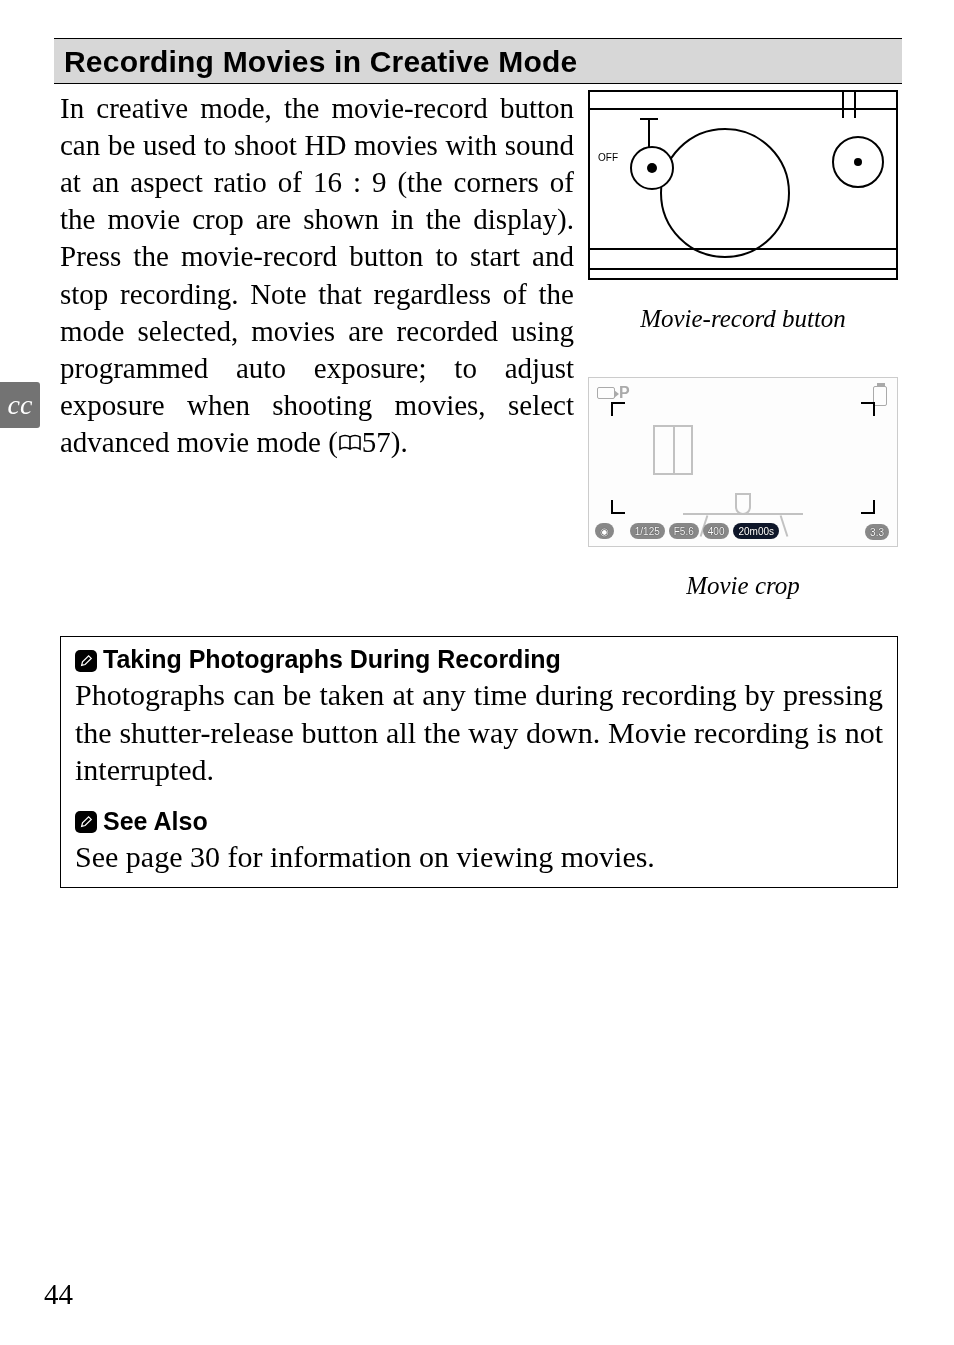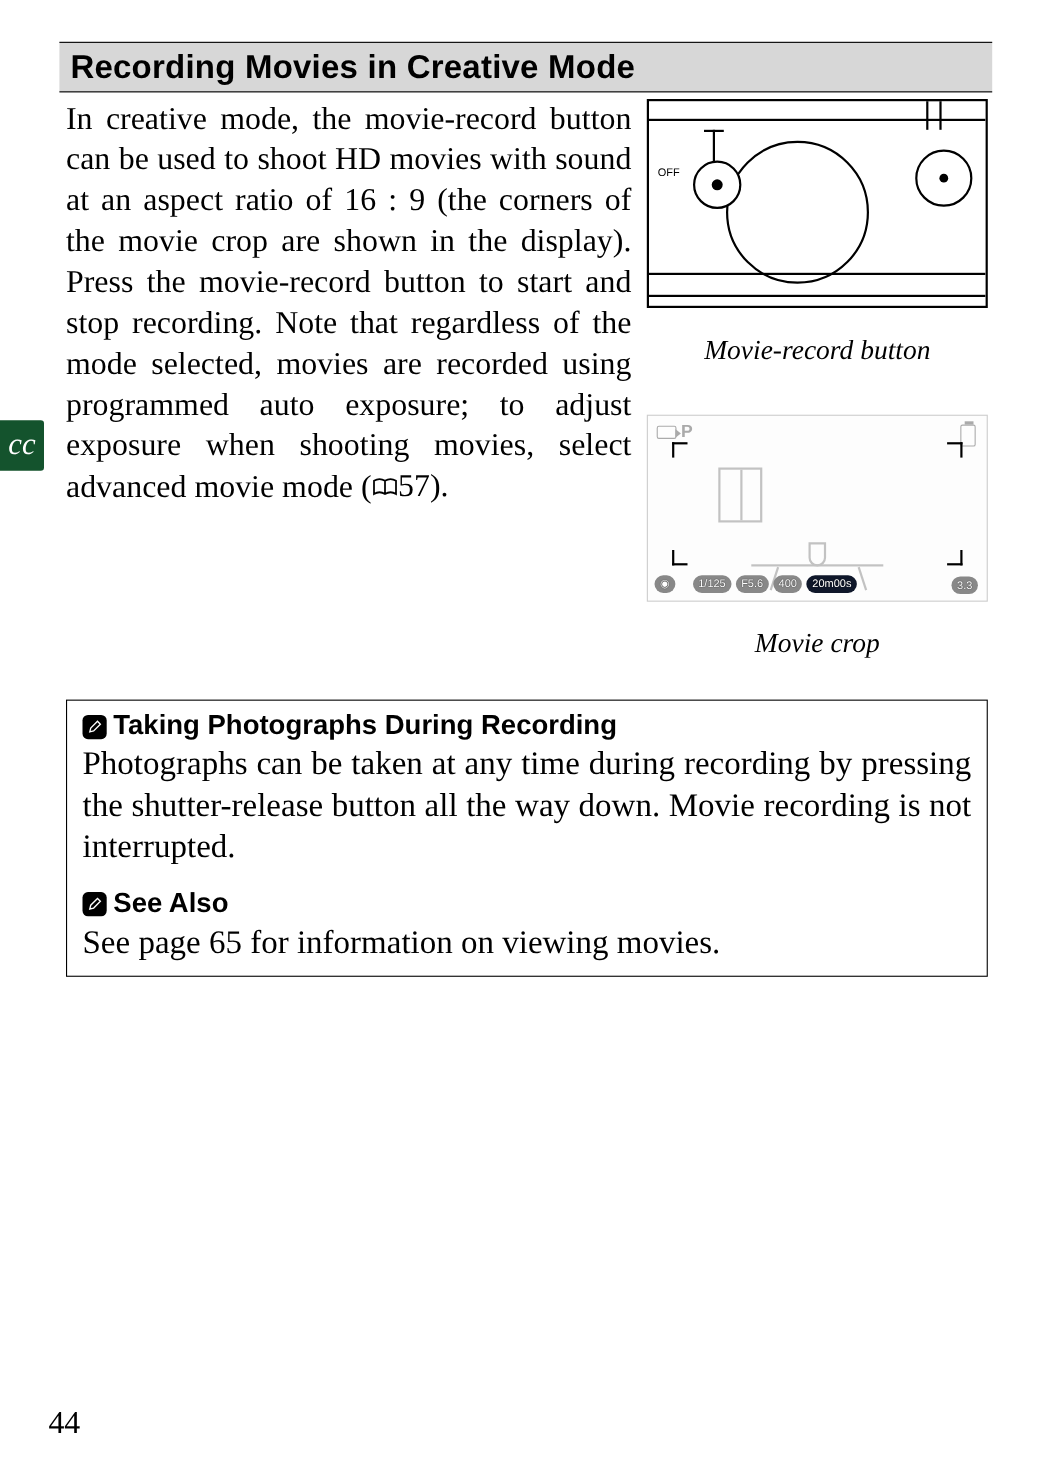--- a/index.html
+++ b/index.html
@@ -1,18 +1,18 @@
 <!DOCTYPE html>
 <html><head>
 <meta charset="utf-8">
 <style>
   * { margin:0; padding:0; box-sizing:border-box; }
   html, body { width:954px; height:1345px; background:#fff; font-family:"Times New Roman", Georgia, serif; color:#000; }
   .page { position:relative; width:954px; height:1345px; padding:38px 56px 0 60px; }
-  .side-tab { position:absolute; left:0; top:382px; width:40px; height:46px; background:#14532d; color:#fff; display:flex; align-items:center; justify-content:center; font-style:italic; font-family:Georgia, serif; font-size:28px; border-radius:0 3px 3px 0; }
+  .side-tab { position:absolute; left:0; top:382px; width:40px; height:46px; background:#737373; color:#fff; display:flex; align-items:center; justify-content:center; font-style:italic; font-family:Georgia, serif; font-size:28px; border-radius:0 3px 3px 0; }
   .section-title { background:#d7d7d7; border:1px solid #000; border-left:none; border-right:none; padding:6px 10px 4px; font-family:Arial, Helvetica, sans-serif; font-weight:900; font-size:30px; letter-spacing:0.2px; margin-left:-6px; margin-right:-4px; }
   .body-row { display:flex; gap:14px; margin-top:6px; }
   .body-text { flex:1; font-size:29px; line-height:1.28; text-align:justify; }
   .page-ref { display:inline-flex; align-items:center; gap:0; }
   .book-icon { width:24px; height:18px; display:inline-block; }
   .figs { width:310px; flex:none; display:flex; flex-direction:column; align-items:center;gap:20px; }
   .fig-caption { font-style:italic; font-size:25px; text-align:center; margin-top:5px; font-family:"Times New Roman", Georgia, serif; }
 
   .illus { width:100%; height:190px; border:2px solid #000; position:relative; background:#fff; overflow:hidden; }
   .illus .dial { position:absolute; right:12px; top:44px; width:52px; height:52px; border:2.5px solid #000; border-radius:50%; }
@@ -144,17 +144,17 @@
     <div class="tip-text">Photographs can be taken at any time during recording by pressing the shutter-release button all the way down. Movie recording is not interrupted.</div>
 
     <div class="tip-head tip-head2">
       <span class="pencil">
           <svg viewBox="0 0 16 16" width="14" height="14">
             <path d="M3 13 L4 9 L11 2 L14 5 L7 12 Z" stroke-width="1.4"></path>
           </svg>
         </span>
       <span>See Also</span>
     </div>
-    <div class="tip-text">See page 65 for information on viewing movies.</div>
+    <div class="tip-text">See page 30 for information on viewing movies.</div>
   </div>
 
   <div class="page-num">44</div>
 </div>
 
 </body></html>

